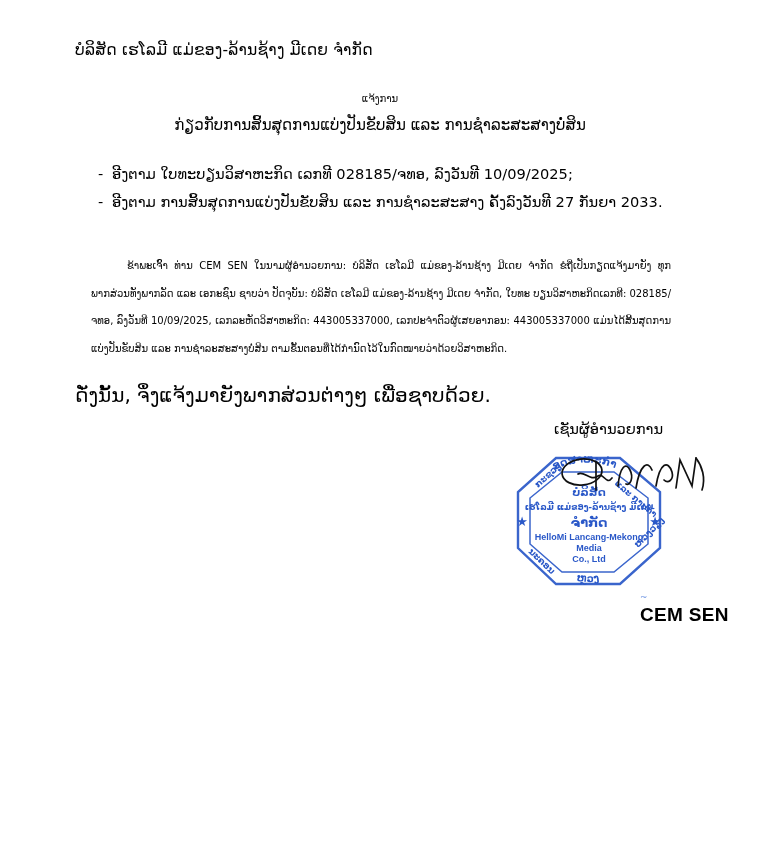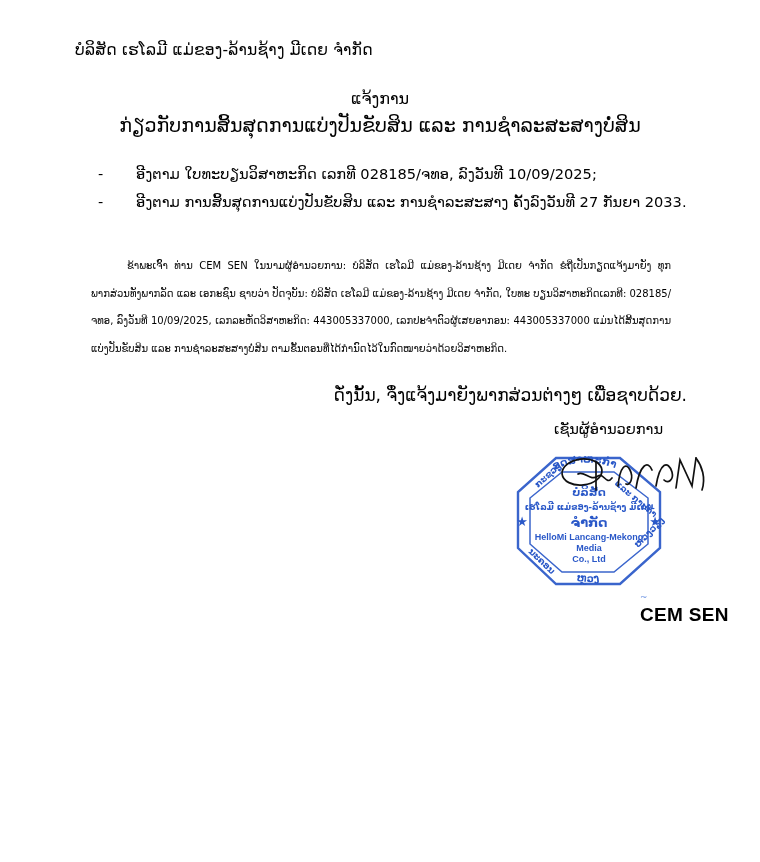--- a/index.html
+++ b/index.html
@@ -35,25 +35,25 @@
 
   
   .title-block {
     position: absolute;
     left: 0;
     top: 86px;
     width: 760px;
     text-align: center;
   }
   .doc-title {
-    font-size: 16px;
+    font-size: 10px;
     line-height: 26px;
   }
   .doc-subtitle {
-    font-size: 19px;
+    font-size: 15px;
     line-height: 26px;
   }
 
   
   .refs {
     position: absolute;
     left: 98px;
     top: 160px;
     width: 600px;
   }
@@ -63,21 +63,20 @@
     font-size: 14.6px;
     line-height: 28px;
     white-space: nowrap;
   }
   .ref-dash {
     width: 14px;
     flex: 0 0 14px;
   }
   .ref-text {
     flex: 1 1 auto;
-    margin-left: 24px;
   }
 
   
   .body-block {
     position: absolute;
     left: 75px;
     top: 236px;
     width: 612px;
   }
   .body-para {
@@ -86,22 +85,22 @@
     text-align: justify;
     text-justify: inter-word;
     text-indent: 36px;
     margin: 16px;
   }
   .closing-para {
     position: absolute;
     left: 0;
     top: 146px;
     width: 612px;
-    text-align: right;
-    font-size: 17px;
+    text-align: left;
+    font-size: 20px;
     line-height: 27.6px;
   }
 
   
   .signature-label {
     position: absolute;
     left: 0;
     top: 420px;
     width: 760px;
     text-align: center;

